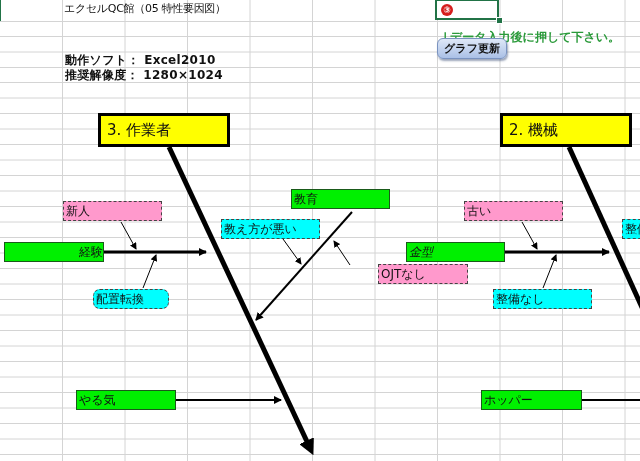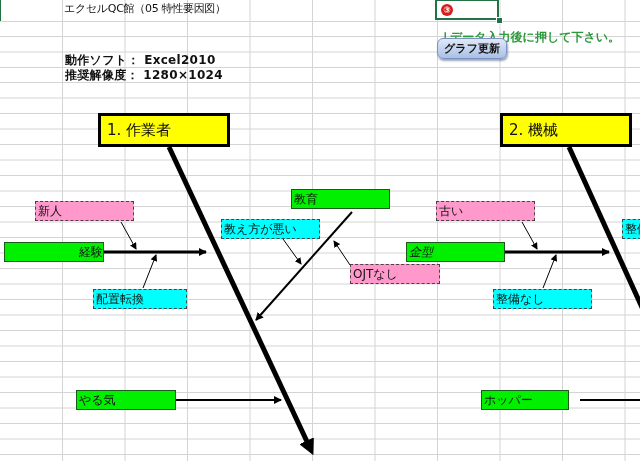--- a/index.html
+++ b/index.html
@@ -45,21 +45,21 @@
   .cat-box {
     position:absolute; width:132px; height:34px; background:#ffff00;
     border:3px solid #000; box-sizing:border-box;
     font-size:15px; line-height:28px; padding-left:6px; color:#111; white-space:nowrap;
   }
   .lbl {
     position:absolute; height:20px; box-sizing:border-box; font-size:12px;
     line-height:18px; padding-left:2px; color:#111; white-space:nowrap; overflow:hidden;
   }
   .green { background:#00f000; border:1px solid #1a5a1a; }
-  .pink  { background:#ff99cc; border:1px dashed #444; }
+  .pink  { background:#ff99cc; border:1px dashed #444;margin-left:28px; }
   .cyan  { background:#00ffff; border:1px dashed #444;font-family:Liberation Serif, serif; }
   svg.lines { position:absolute; left:0; top:0; }
 </style>
 </head>
 <body>
 
 <svg class="grid" width="640" height="461">
   <g stroke="#d4d4d4" stroke-width="1">
     <line x1="62.5" y1="0" x2="62.5" y2="461"></line>
     <line x1="125" y1="0" x2="125" y2="461"></line>
@@ -144,28 +144,28 @@
   <line x1="283" y1="239" x2="301" y2="264" stroke="#000" stroke-width="1" marker-end="url(#ahs)"></line>
   <line x1="350" y1="265" x2="334" y2="241" stroke="#000" stroke-width="1" marker-end="url(#ahs)"></line>
   <line x1="175" y1="400" x2="281" y2="400" stroke="#000" stroke-width="2" marker-end="url(#ah)"></line>
 
   <line x1="504" y1="252" x2="609" y2="252" stroke="#000" stroke-width="3" marker-end="url(#ah)"></line>
   <line x1="522" y1="222" x2="537" y2="249" stroke="#000" stroke-width="1" marker-end="url(#ahs)"></line>
   <line x1="543" y1="288" x2="556" y2="255" stroke="#000" stroke-width="1" marker-end="url(#ahs)"></line>
   <line x1="580" y1="400" x2="640" y2="400" stroke="#000" stroke-width="2"></line>
 </svg>
 
-<div class="cat-box" style="left:98px; top:113px;">1. 作業者</div>
+<div class="cat-box" style="left:98px; top:113px;">3. 作業者</div>
 <div class="cat-box" style="left:500px; top:113px;">2. 機械</div>
 
 <div class="lbl pink" style="left:35px;  top:201px; width:99px;">新人</div>
 <div class="lbl green" style="left:4px;   top:242px; width:100px;text-align:right;">経験</div>
-<div class="lbl cyan" style="left:93px;  top:289px; width:94px;">配置転換</div>
+<div class="lbl cyan" style="left:93px;  top:289px; width:76px;border-radius:7px;">配置転換</div>
 <div class="lbl cyan" style="left:221px; top:219px; width:99px;">教え方が悪い</div>
 <div class="lbl green" style="left:291px; top:189px; width:99px;">教育</div>
 <div class="lbl pink" style="left:350px; top:264px; width:90px;">OJTなし</div>
 <div class="lbl green" style="left:76px;  top:390px; width:100px;">やる気</div>
 
 <div class="lbl pink" style="left:436px; top:201px; width:99px;">古い</div>
 <div class="lbl green" style="left:406px; top:242px; width:99px;font-style:italic;">金型</div>
 <div class="lbl cyan" style="left:493px; top:289px; width:99px;">整備なし</div>
 <div class="lbl cyan" style="left:622px; top:219px; width:30px;">整備</div>
-<div class="lbl green" style="left:481px; top:390px; width:88px;">ホッパー</div>
+<div class="lbl green" style="left:481px; top:390px; width:101px;">ホッパー</div>
 
 </body></html>

